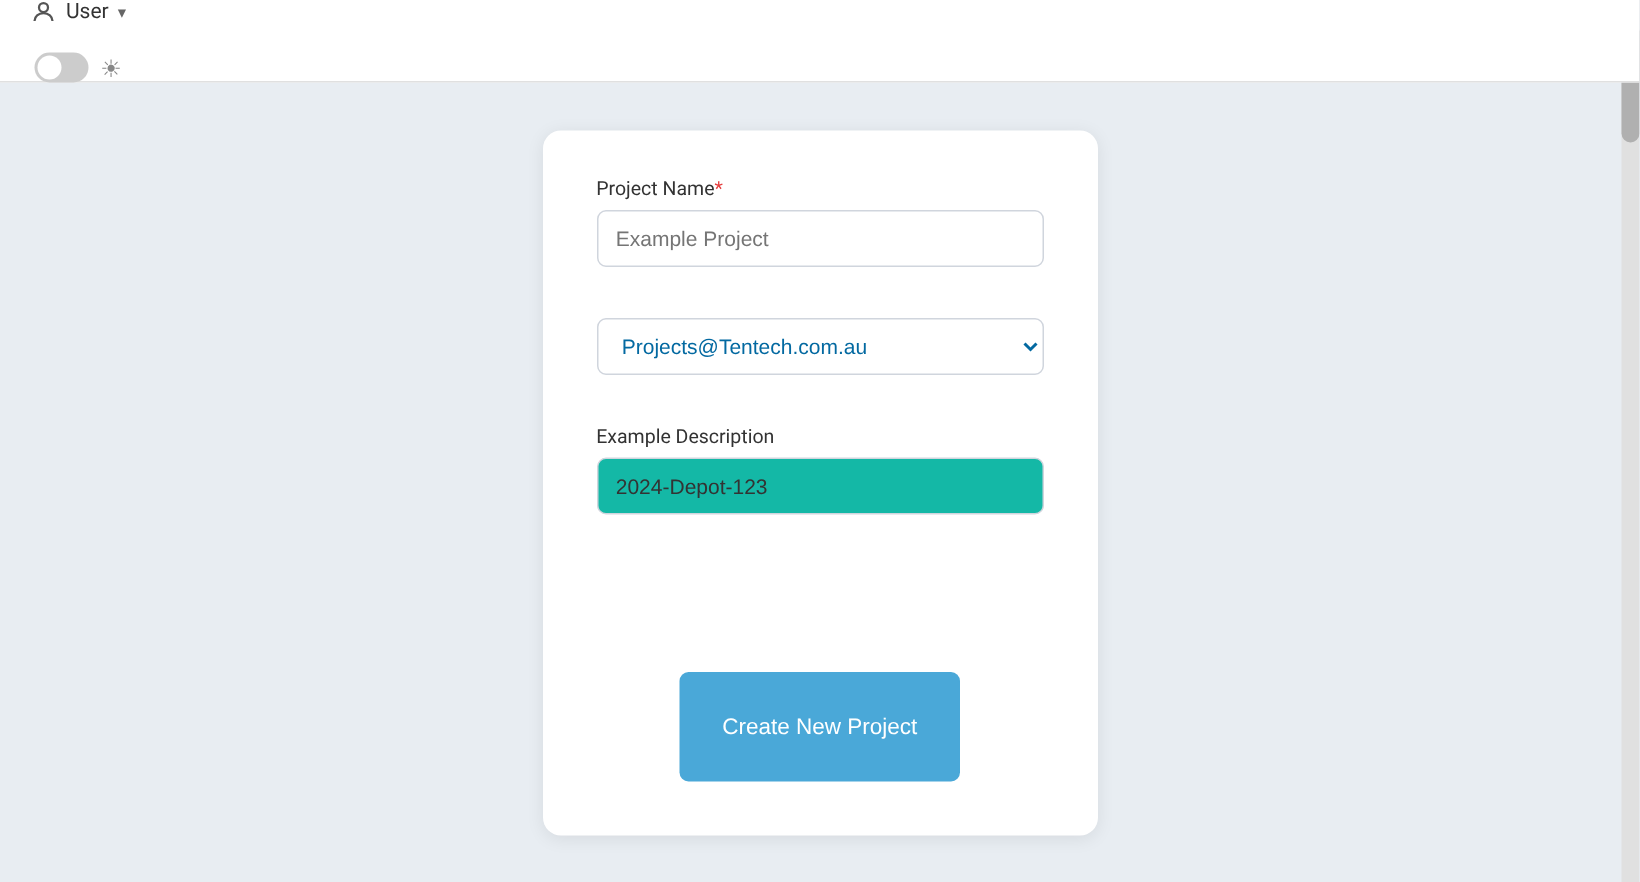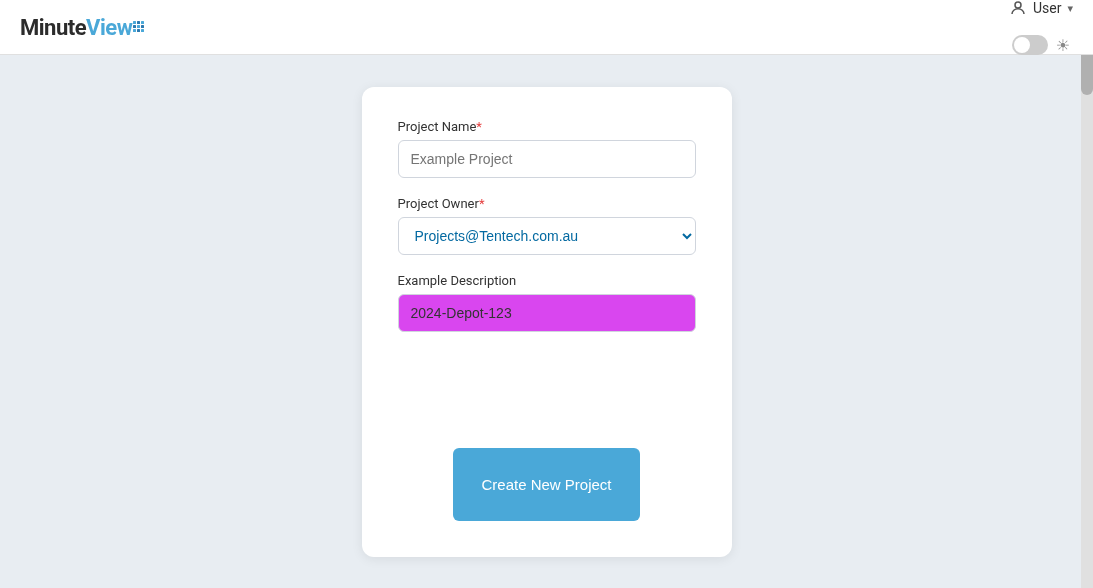--- a/index.html
+++ b/index.html
@@ -138,21 +138,21 @@
     
     .card {
       background: #ffffff;
       border-radius: 12px;
       padding: 32px 36px 36px;
       width: 370px;
       min-height: 470px;
       box-shadow: 0 2px 12px rgba(0,0,0,0.08);
       display: flex;
       flex-direction: column;
-      gap: 0;
+      gap: 16px;
       position: relative;
     }
 
     .form-group {
       margin-bottom: 18px;
     }
 
     .form-label {
       font-size: 13px;
       color: #333;
@@ -191,21 +191,21 @@
     }
 
     .form-textarea {
       width: 100%;
       height: 38px;
       border: 1px solid #d0d5dd;
       border-radius: 6px;
       padding: 8px 12px;
       font-size: 14px;
       color: #333;
-      background: #d946ef;
+      background: #14b8a6;
       outline: none;
       resize: none;
     }
 
     .card-footer {
       position: absolute;
       bottom: 36px;
       left: 50%;
       transform: translateX(-50%);
       width: 100%;
@@ -248,41 +248,20 @@
     }
 
     .logo-pixel-dot.dark {
       background: #2c7ab0;
     }
   </style>
 </head>
 <body>
 
 <header class="header">
-  <div class="logo">
-    <span class="logo-text-minute">Minute</span>
-    <span class="logo-text-view">View</span>
-    <span class="logo-pixel">
-      <span class="logo-pixel-row">
-        <span class="logo-pixel-dot"></span>
-        <span class="logo-pixel-dot dark"></span>
-        <span class="logo-pixel-dot"></span>
-      </span>
-      <span class="logo-pixel-row">
-        <span class="logo-pixel-dot dark"></span>
-        <span class="logo-pixel-dot"></span>
-        <span class="logo-pixel-dot dark"></span>
-      </span>
-      <span class="logo-pixel-row">
-        <span class="logo-pixel-dot"></span>
-        <span class="logo-pixel-dot dark"></span>
-        <span class="logo-pixel-dot"></span>
-      </span>
-    </span>
-  </div>
 
   <div class="header-right">
     <div class="user-menu">
       <svg class="user-icon" viewBox="0 0 24 24" fill="none" stroke="#555" stroke-width="2">
         <circle cx="12" cy="8" r="4"></circle>
         <path d="M4 20c0-4 3.6-7 8-7s8 3 8 7"></path>
       </svg>
       <span>User</span>
       <span style="font-size:11px;color:#666;">▾</span>
     </div>
@@ -302,23 +281,20 @@
   <div class="card">
 
     <div class="form-group">
       <label class="form-label">
         <span>Project Name</span><span class="required-star">*</span>
       </label>
       <input type="text" class="form-input" value="" placeholder="Example Project" style="">
     </div>
 
     <div class="form-group">
-      <label class="form-label">
-        <span>Project Owner</span><span class="required-star">*</span>
-      </label>
       <select class="form-select">
         <option>Projects@Tentech.com.au</option>
       </select>
     </div>
 
     <div class="form-group">
       <label class="form-label">Example Description</label>
       <input type="text" class="form-textarea" value="2024-Depot-123" style="">
     </div>
 

